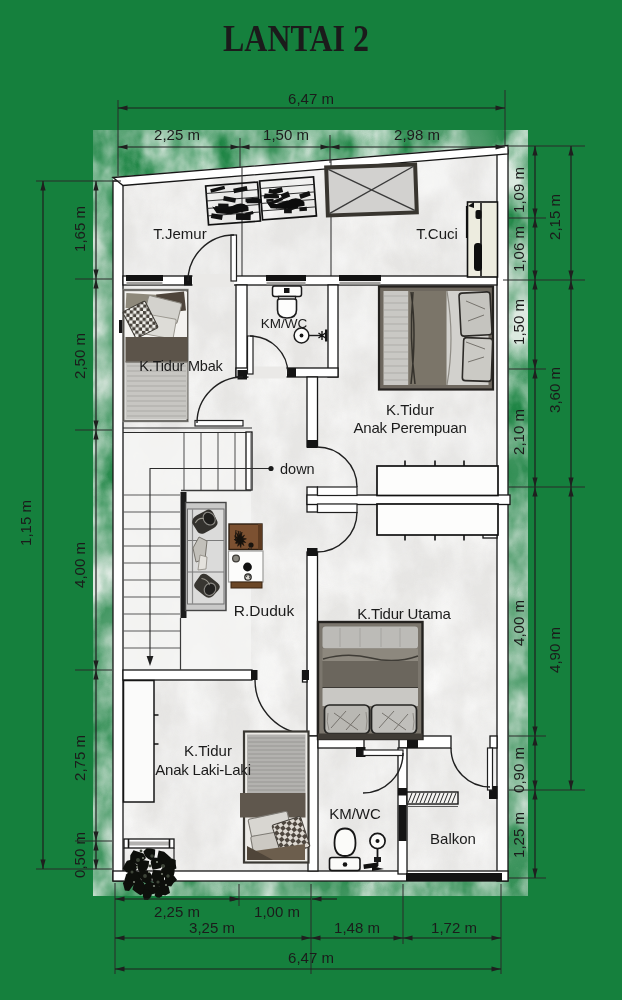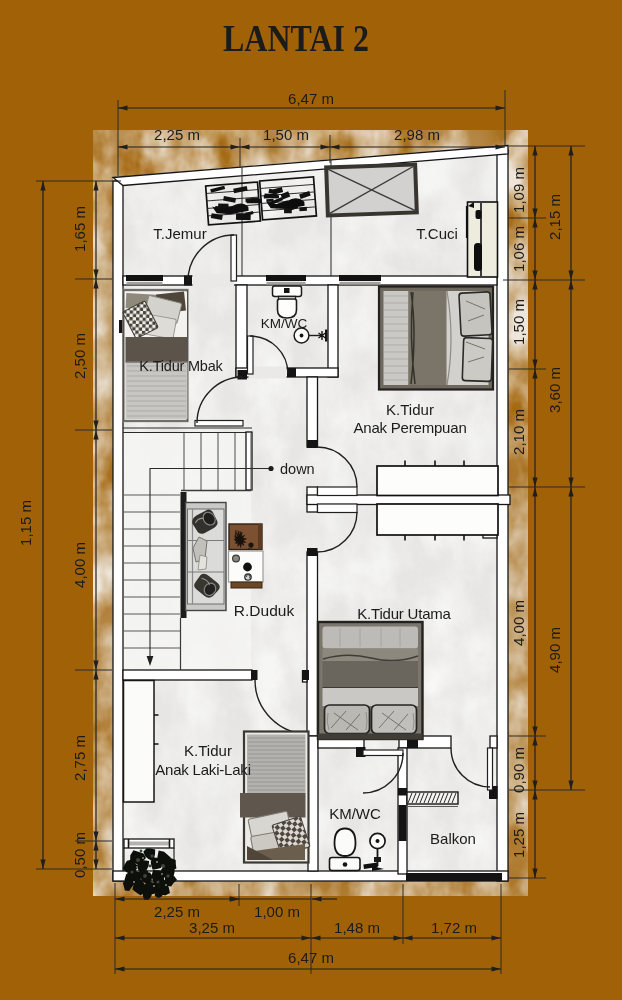--- a/index.html
+++ b/index.html
@@ -1,15 +1,15 @@
 <!DOCTYPE html>
 <html><head><meta charset="utf-8">
 <style>
 html,body{margin:0;padding:0;background:#ffffff;}
-#page{width:622px;height:1000px;position:relative;background:#a16207;overflow:hidden;}
+#page{width:622px;height:1000px;position:relative;background:#15803d;overflow:hidden;}
 text{font-family:"Liberation Sans",sans-serif;fill:#1b1b1b;}
 </style></head>
 <body>
 <div id="page">
 <svg width="622" height="1000" viewBox="0 0 622 1000">
 <defs>
 <filter id="marble" x="-5%" y="-2%" width="110%" height="104%">
 <feTurbulence type="fractalNoise" baseFrequency="0.028 0.02" numOctaves="4" seed="13" result="t"></feTurbulence>
 <feColorMatrix in="t" type="matrix" values="0 0 0 0 0.97  0 0 0 0 0.97  0 0 0 0 0.965  1.4 1.2 0 0 -0.9"></feColorMatrix>
 </filter>

